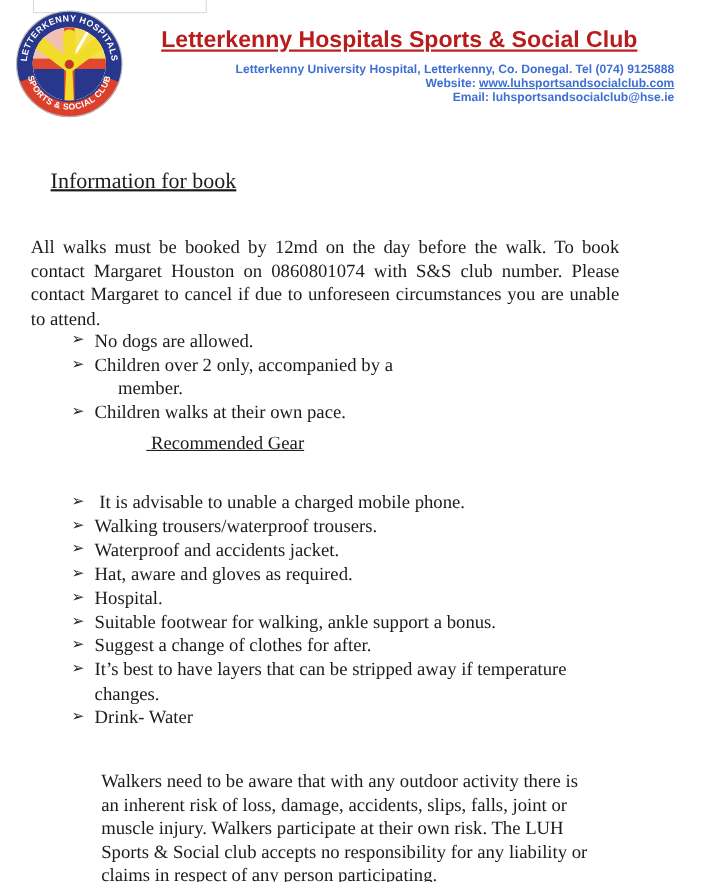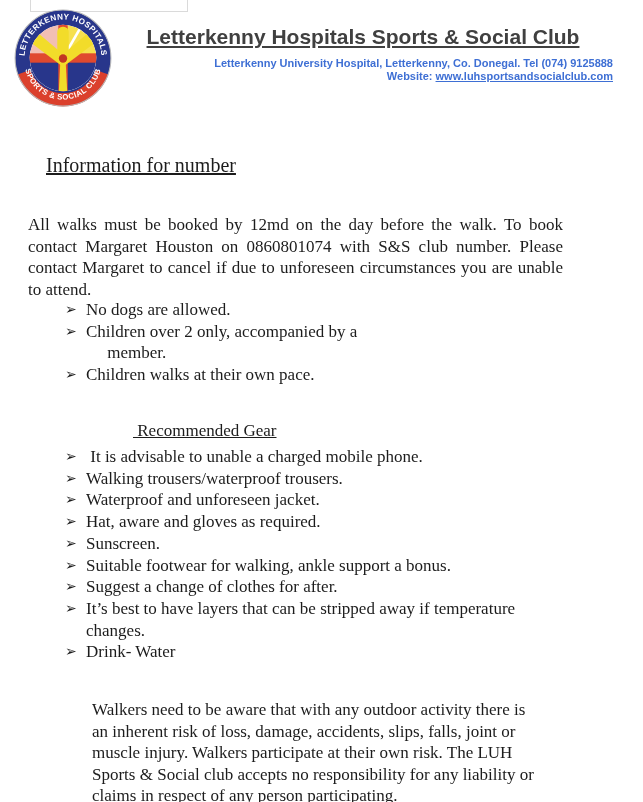--- a/index.html
+++ b/index.html
@@ -26,21 +26,21 @@
   .intro { position:absolute; left:28px; top:197px; width:535px;
            font-size:17px; line-height:21.7px; text-align:justify; }
   ul.blist { position:absolute; margin:0; padding:0; list-style:none; left:65px; }
   .list1 { top:299px; }
   .list2 { top:446px; }
   ul.blist li { display:flex; align-items:flex-start; font-size:17px; line-height:21.7px; }
   .list2 li { line-height:21.55px; }
   .blt { width:21px; flex:0 0 21px; font-family:"DejaVu Sans", sans-serif;
          font-size:14px; line-height:21.7px; }
   .li-text { flex:1 1 auto; white-space:pre-wrap; max-width:495px; }
-  .gear-heading { position:absolute; left:133px; top:420px; font-size:17px;
+  .gear-heading { position:absolute; left:133px; top:392px; font-size:17px;
                   line-height:22px; text-decoration:underline; white-space:pre; }
   .disclaimer { position:absolute; left:92px; top:682px; width:490px;
                 font-size:17px; line-height:21.6px; white-space:pre-wrap; }
 </style>
 </head>
 <body>
 
 <div class="page">
 
   <div class="artifact"></div>
@@ -73,30 +73,33 @@
     <text font-family="Liberation Sans, sans-serif" font-size="7.8" font-weight="bold" fill="#ffffff" letter-spacing="0.4">
       <textPath href="#arcTop" startOffset="50%" text-anchor="middle">LETTERKENNY HOSPITALS</textPath>
     </text>
     <text font-family="Liberation Sans, sans-serif" font-size="7.5" font-weight="bold" fill="#ffffff" letter-spacing="0.4">
       <textPath href="#arcBottom" startOffset="50%" text-anchor="middle">SPORTS &amp; SOCIAL CLUB</textPath>
     </text>
     <circle cx="48" cy="48" r="46" fill="none" stroke="#b9b9b9" stroke-width="1"></circle>
   </svg>
 
   <div class="header-text">
-    <h1 class="title" style="color: #404040;">Letterkenny Hospitals Sports &amp; Social Club</h1>
+    <h1 class="title" style="color: #b91c1c;">Letterkenny Hospitals Sports &amp; Social Club</h1>
     <div class="hinfo" style="color: rgb(62, 111, 212);">
       <div class="hline">Letterkenny University Hospital, Letterkenny, Co. Donegal. Tel (074) 9125888</div>
       <div class="hline">
         <span>Website: </span><span class="u">www.luhsportsandsocialclub.com</span>
       </div>
+      <div class="hline">
+        <span>Email: </span><span>luhsportsandsocialclub@hse.ie</span>
+      </div>
     </div>
   </div>
 
-  <div class="section-title">Information for number</div>
+  <div class="section-title">Information for book</div>
 
   <p class="intro">All walks must be booked by 12md on the day before the walk. To book contact Margaret Houston on 0860801074 with S&amp;S club number.  Please contact Margaret  to cancel if due to unforeseen circumstances you are unable to attend.</p>
 
   <ul class="blist list1">
     <li>
       <span class="blt">➢</span>
       <span class="li-text">No dogs are allowed.</span>
     </li>
     <li>
       <span class="blt">➢</span>
@@ -115,29 +118,29 @@
     <li>
       <span class="blt">➢</span>
       <span class="li-text"> It is advisable to unable a charged mobile phone.</span>
     </li>
     <li>
       <span class="blt">➢</span>
       <span class="li-text">Walking trousers/waterproof trousers.</span>
     </li>
     <li>
       <span class="blt">➢</span>
-      <span class="li-text">Waterproof and unforeseen jacket.</span>
+      <span class="li-text">Waterproof and accidents jacket.</span>
     </li>
     <li>
       <span class="blt">➢</span>
       <span class="li-text">Hat, aware and gloves as required.</span>
     </li>
     <li>
       <span class="blt">➢</span>
-      <span class="li-text">Sunscreen.</span>
+      <span class="li-text">Hospital.</span>
     </li>
     <li>
       <span class="blt">➢</span>
       <span class="li-text">Suitable footwear for walking, ankle support a bonus.</span>
     </li>
     <li>
       <span class="blt">➢</span>
       <span class="li-text">Suggest a change of clothes for after.</span>
     </li>
     <li>

